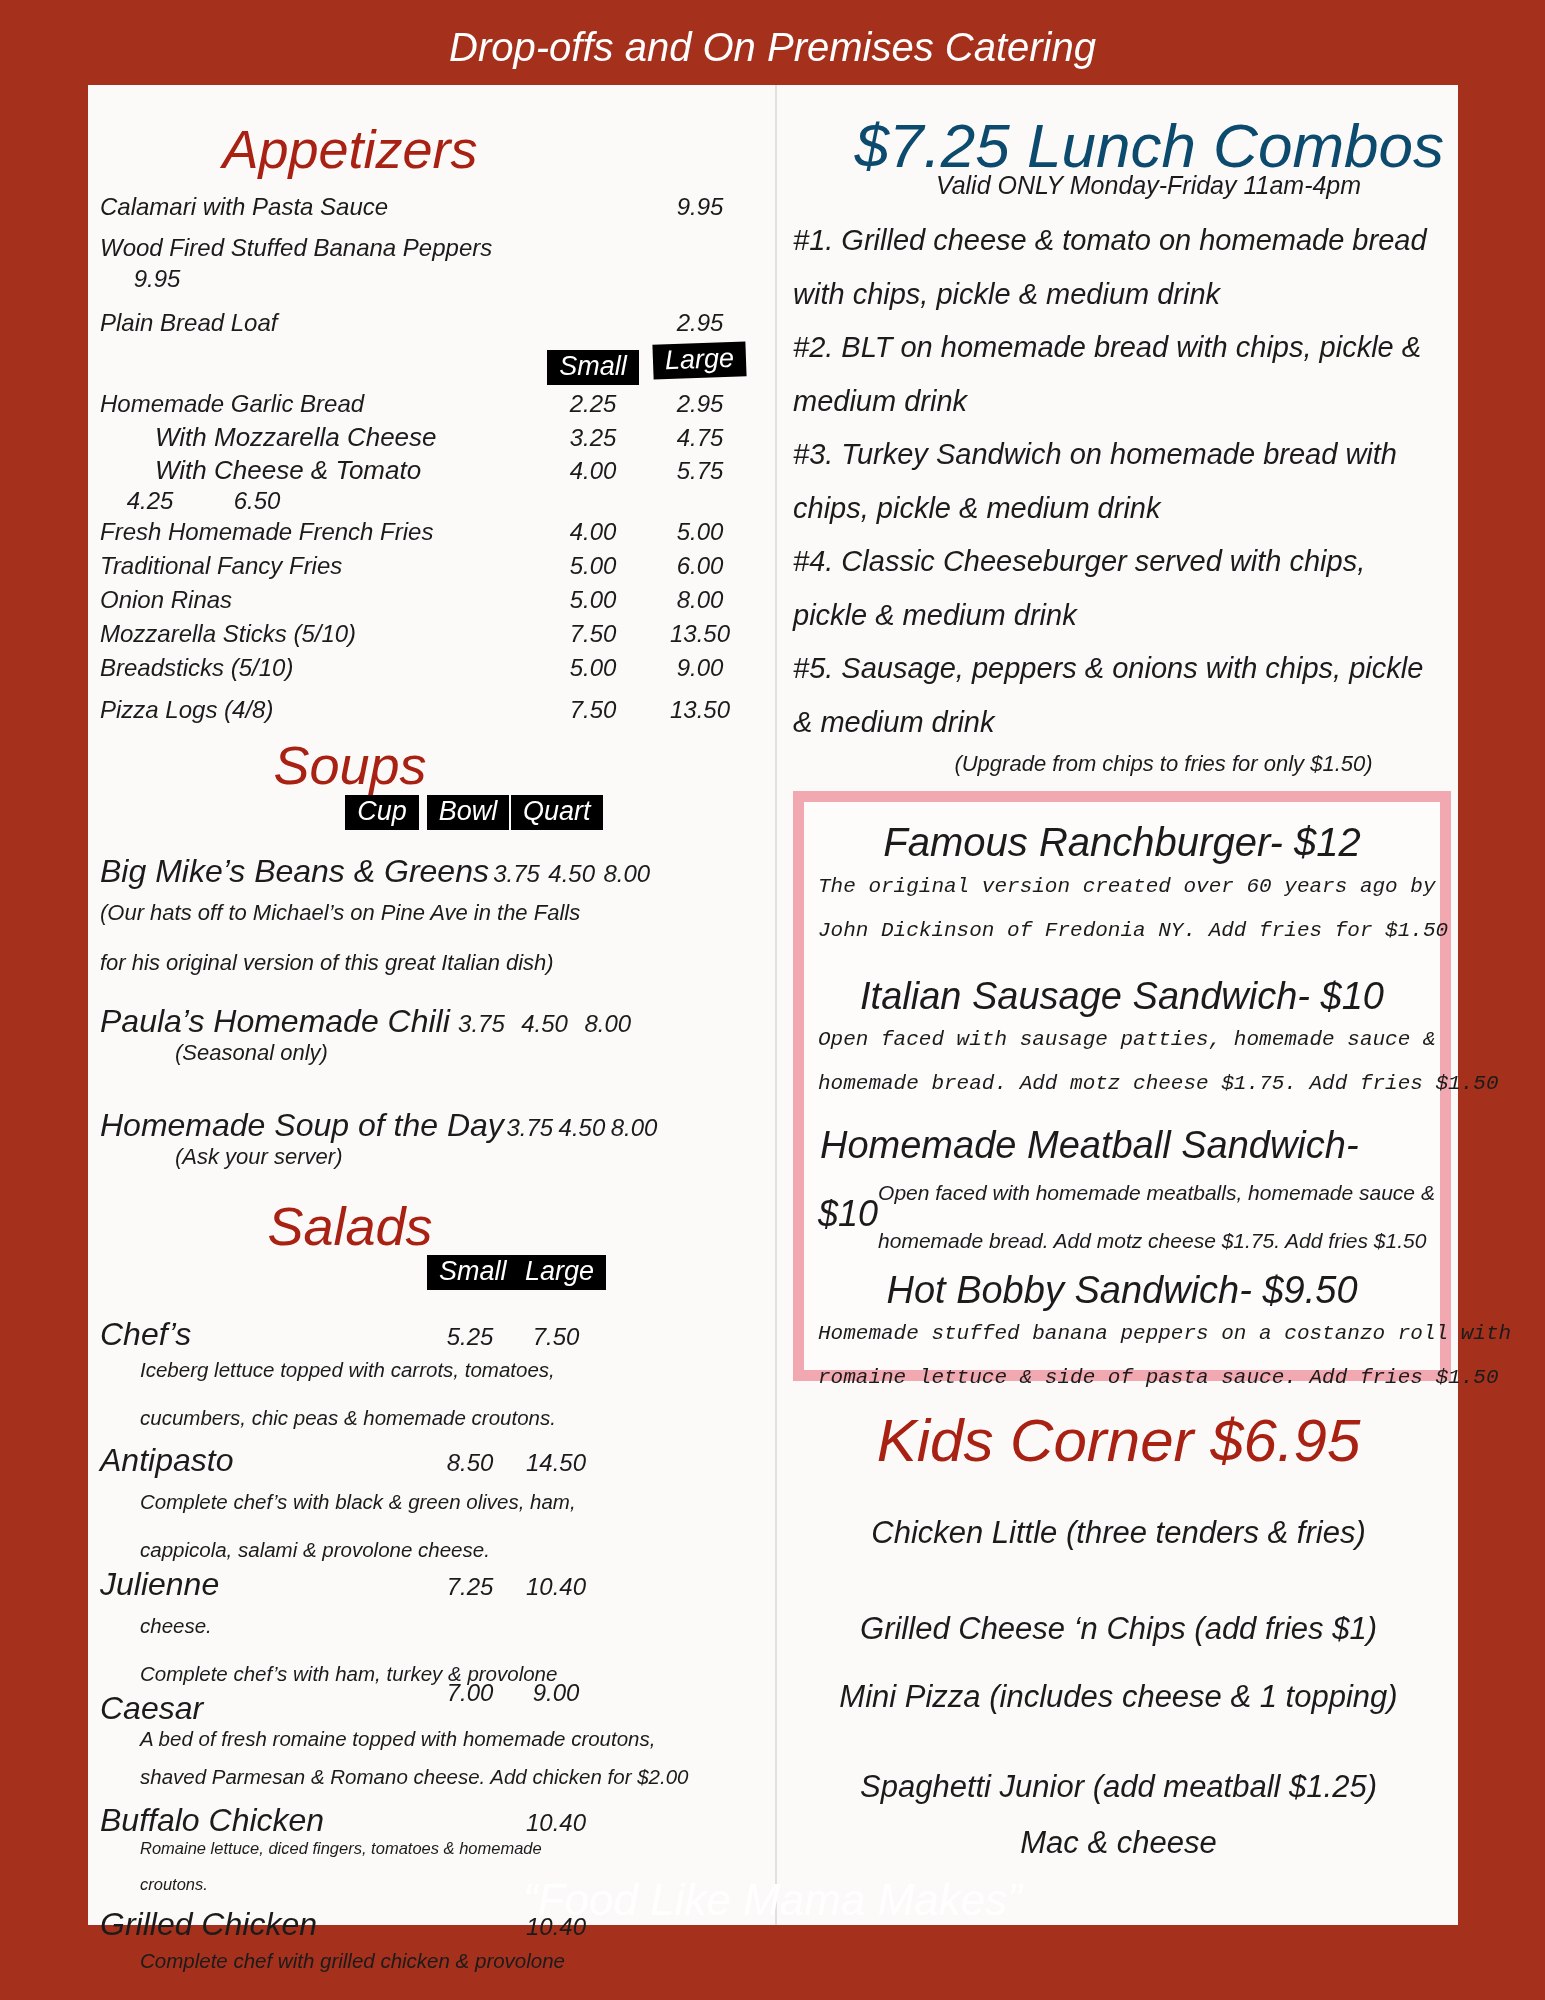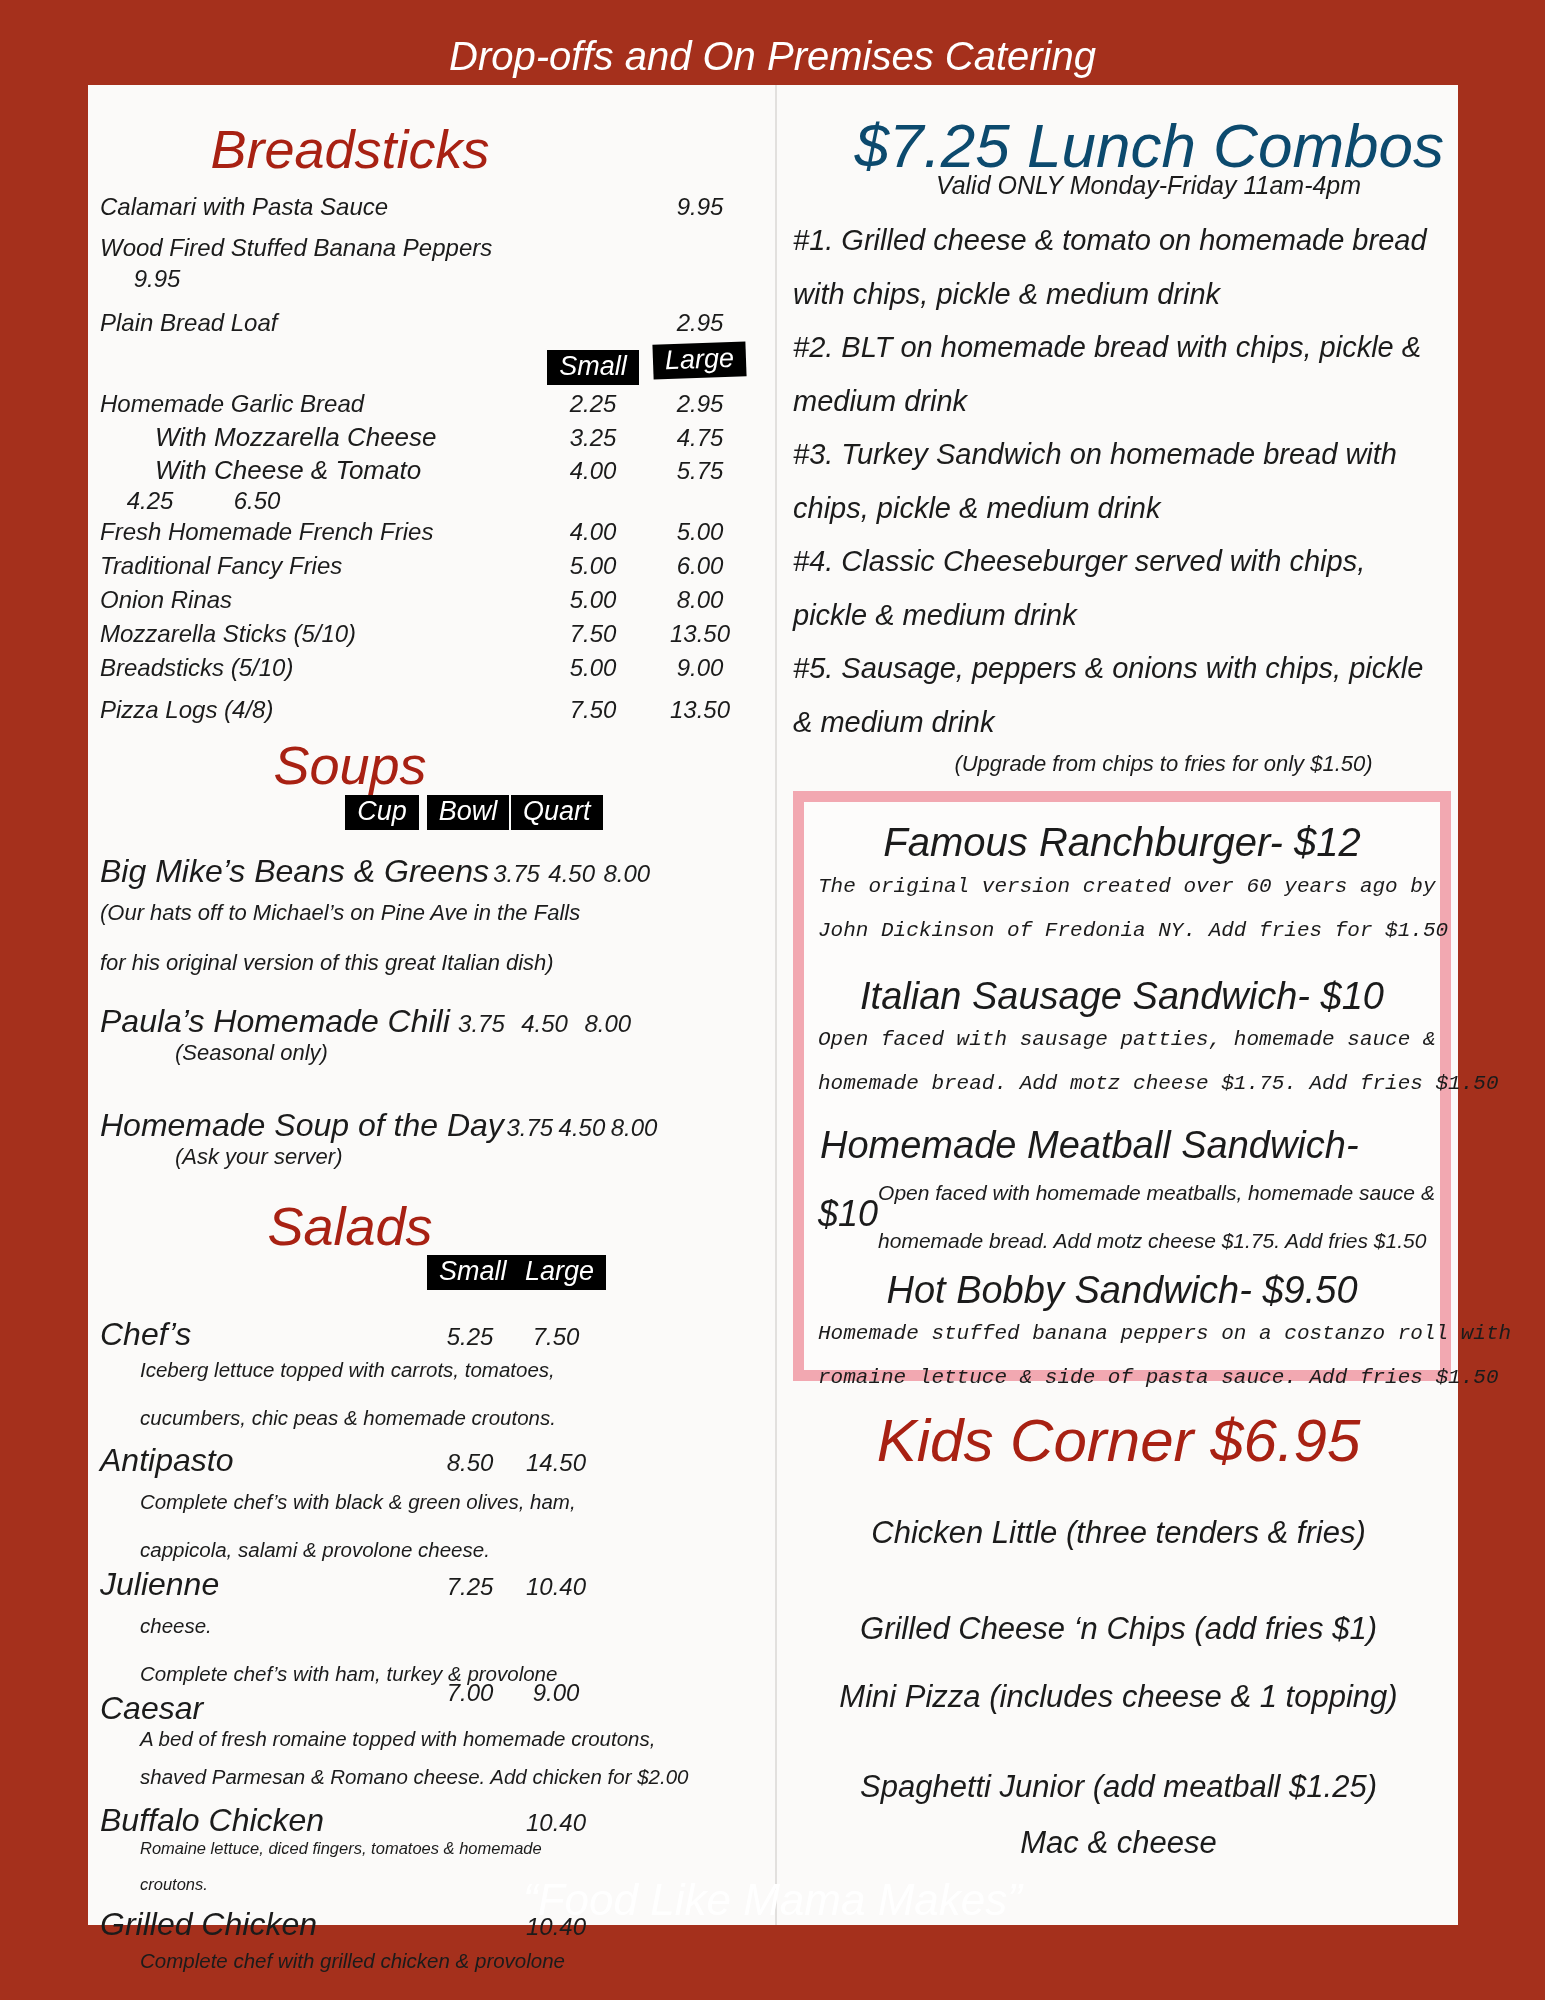--- a/index.html
+++ b/index.html
@@ -1,20 +1,20 @@
 <!DOCTYPE html>
 <html><head>
 <meta charset="utf-8">
 <style>
   html,body{margin:0;padding:0;background:#8f2314;}
   #canvas{position:relative;width:1545px;height:2000px;background:#A5301C;overflow:hidden;
           font-family:"Liberation Sans","DejaVu Sans",sans-serif;font-style:italic;color:#1b1b1b;}
   
   .banner{position:absolute;left:0;width:100%;color:#fff;text-align:center;}
-  #banner-top{top:16px;height:85px;line-height:80px;font-size:40px;}
+  #banner-top{top:7px;height:85px;line-height:80px;font-size:40px;}
   #banner-bottom{top:1861px;height:67px;line-height:78px;font-size:44px;}
   
   #page{position:absolute;left:88px;top:85px;width:1370px;height:1840px;background:#FBFAF9;}
   #col-left{position:absolute;left:0;top:0;width:687px;height:100%;padding:0 18px 0 12px;box-sizing:border-box;}
   #col-right{position:absolute;left:687px;top:0;width:683px;height:100%;border-left:2px solid #e2e0de;
              padding:0 14px 0 16px;box-sizing:border-box;}
   .sec-title{color:#A82113;font-size:54px;line-height:1.05;text-align:center;width:500px;}
   
   .row{display:flex;align-items:baseline;}
   .nm{flex:1;font-size:24px;line-height:34px;white-space:nowrap;}
@@ -59,21 +59,21 @@
 <div id="canvas">
 
   <div class="banner" id="banner-top">
     <span>Drop-offs and On Premises Catering</span>
   </div>
 
   <div id="page">
 
     <div id="col-left">
 
-      <div class="sec-title" style="margin:36px 0 12px 0;">Breadsticks</div>
+      <div class="sec-title" style="margin:36px 0 12px 0;">Appetizers</div>
 
       <div class="row" style="margin-bottom:7px;">
         <div class="nm">Calamari with Pasta Sauce</div>
         <div class="price pc-l">9.95</div>
       </div>
       <div class="row" style="margin-bottom:13px;flex-direction:column;">
         <div class="nm">Wood Fired Stuffed Banana Peppers</div>
         <div class="price pc-l">9.95</div>
       </div>
       <div class="row" style="margin-bottom:10px;">

